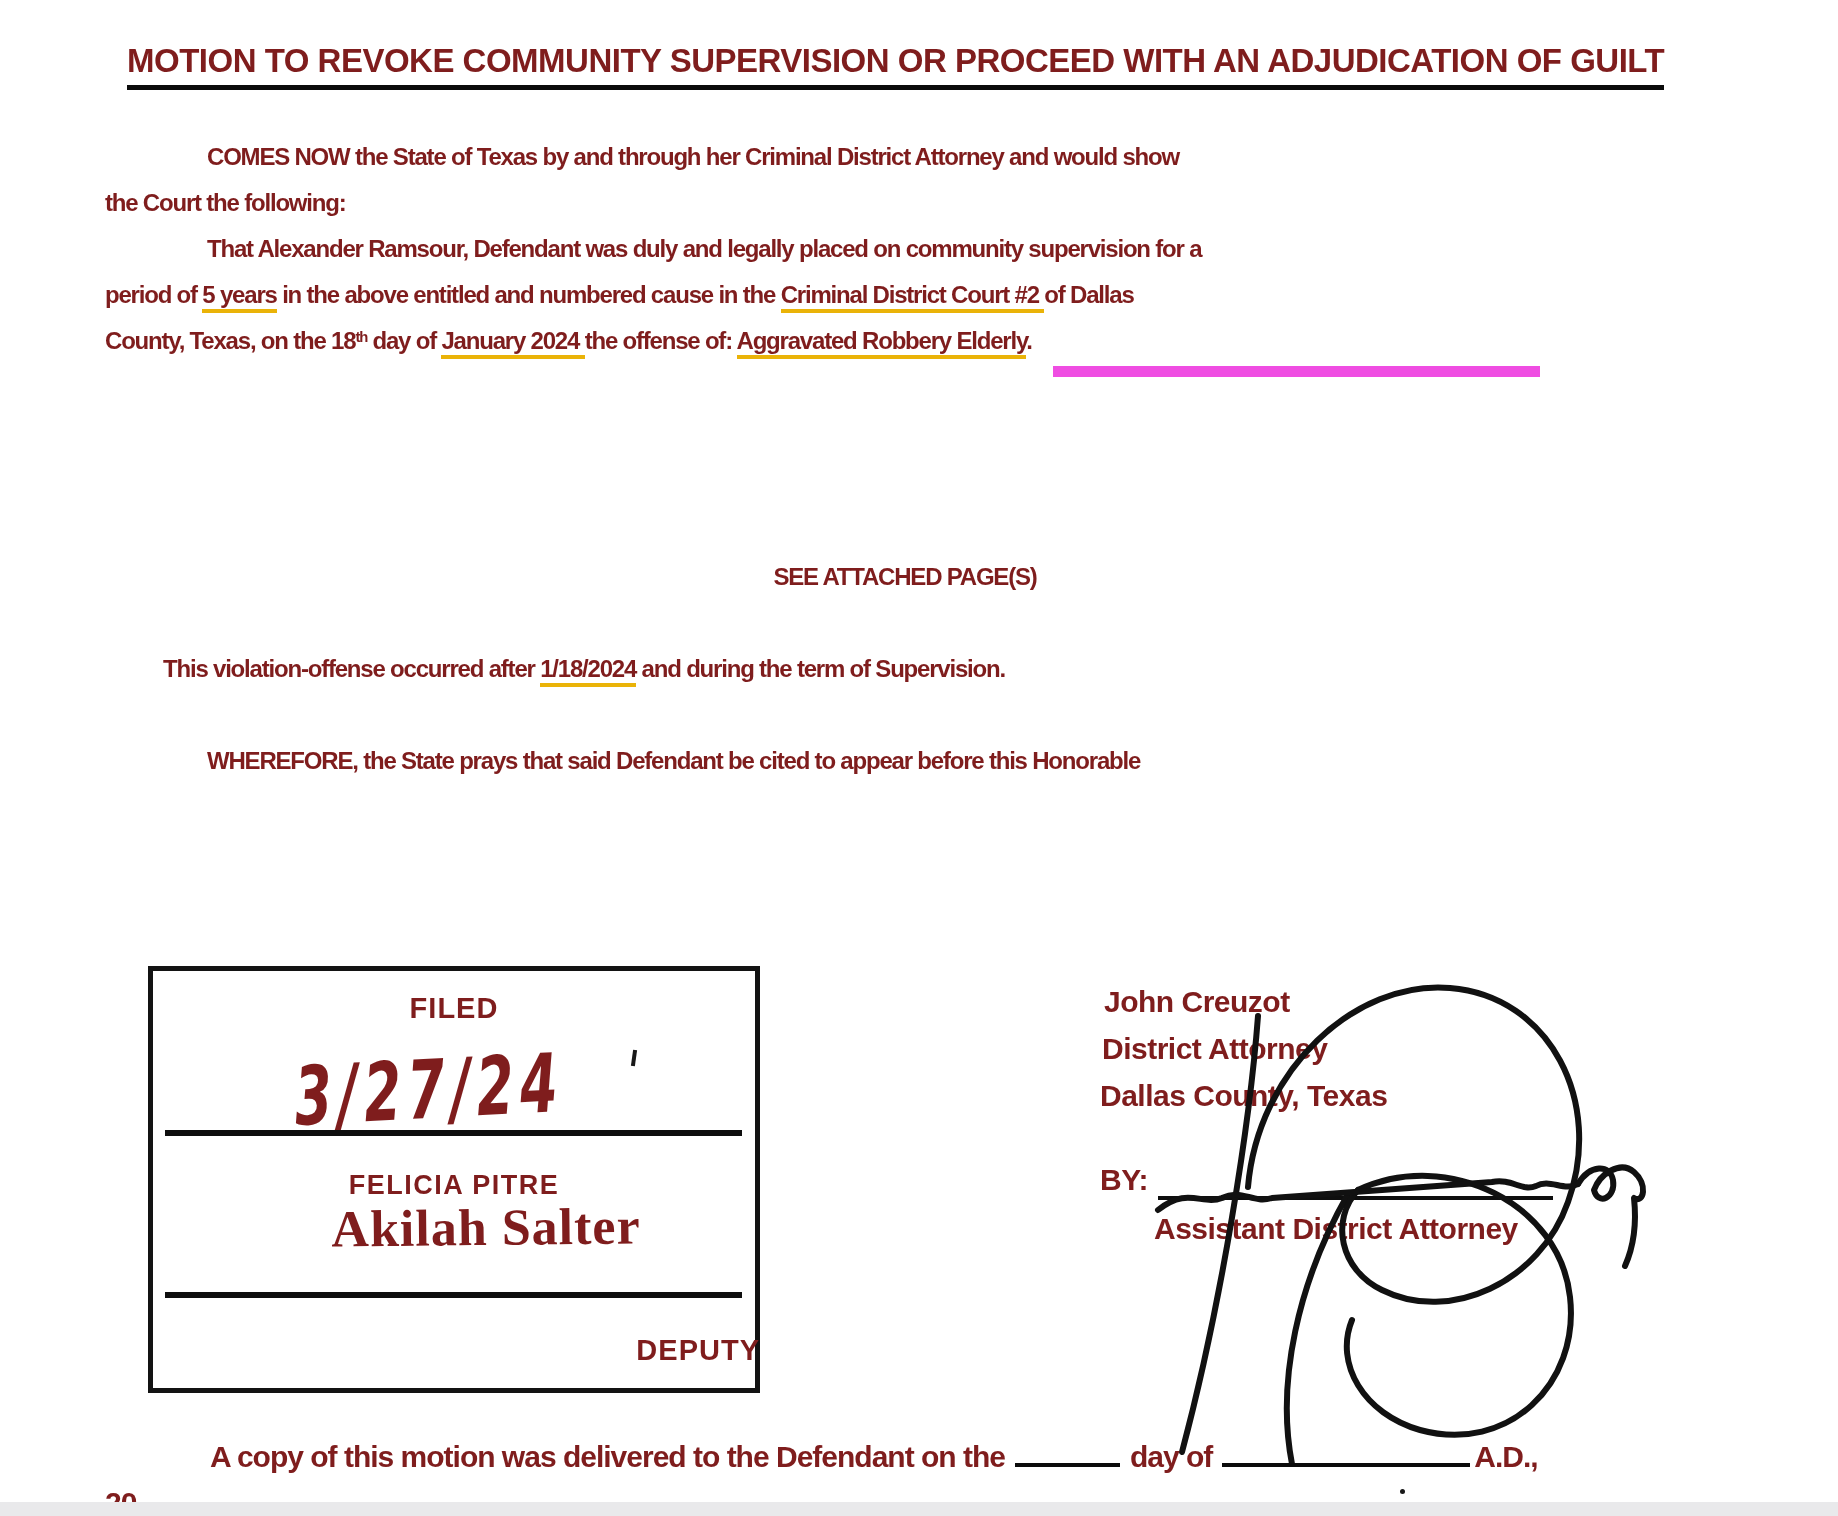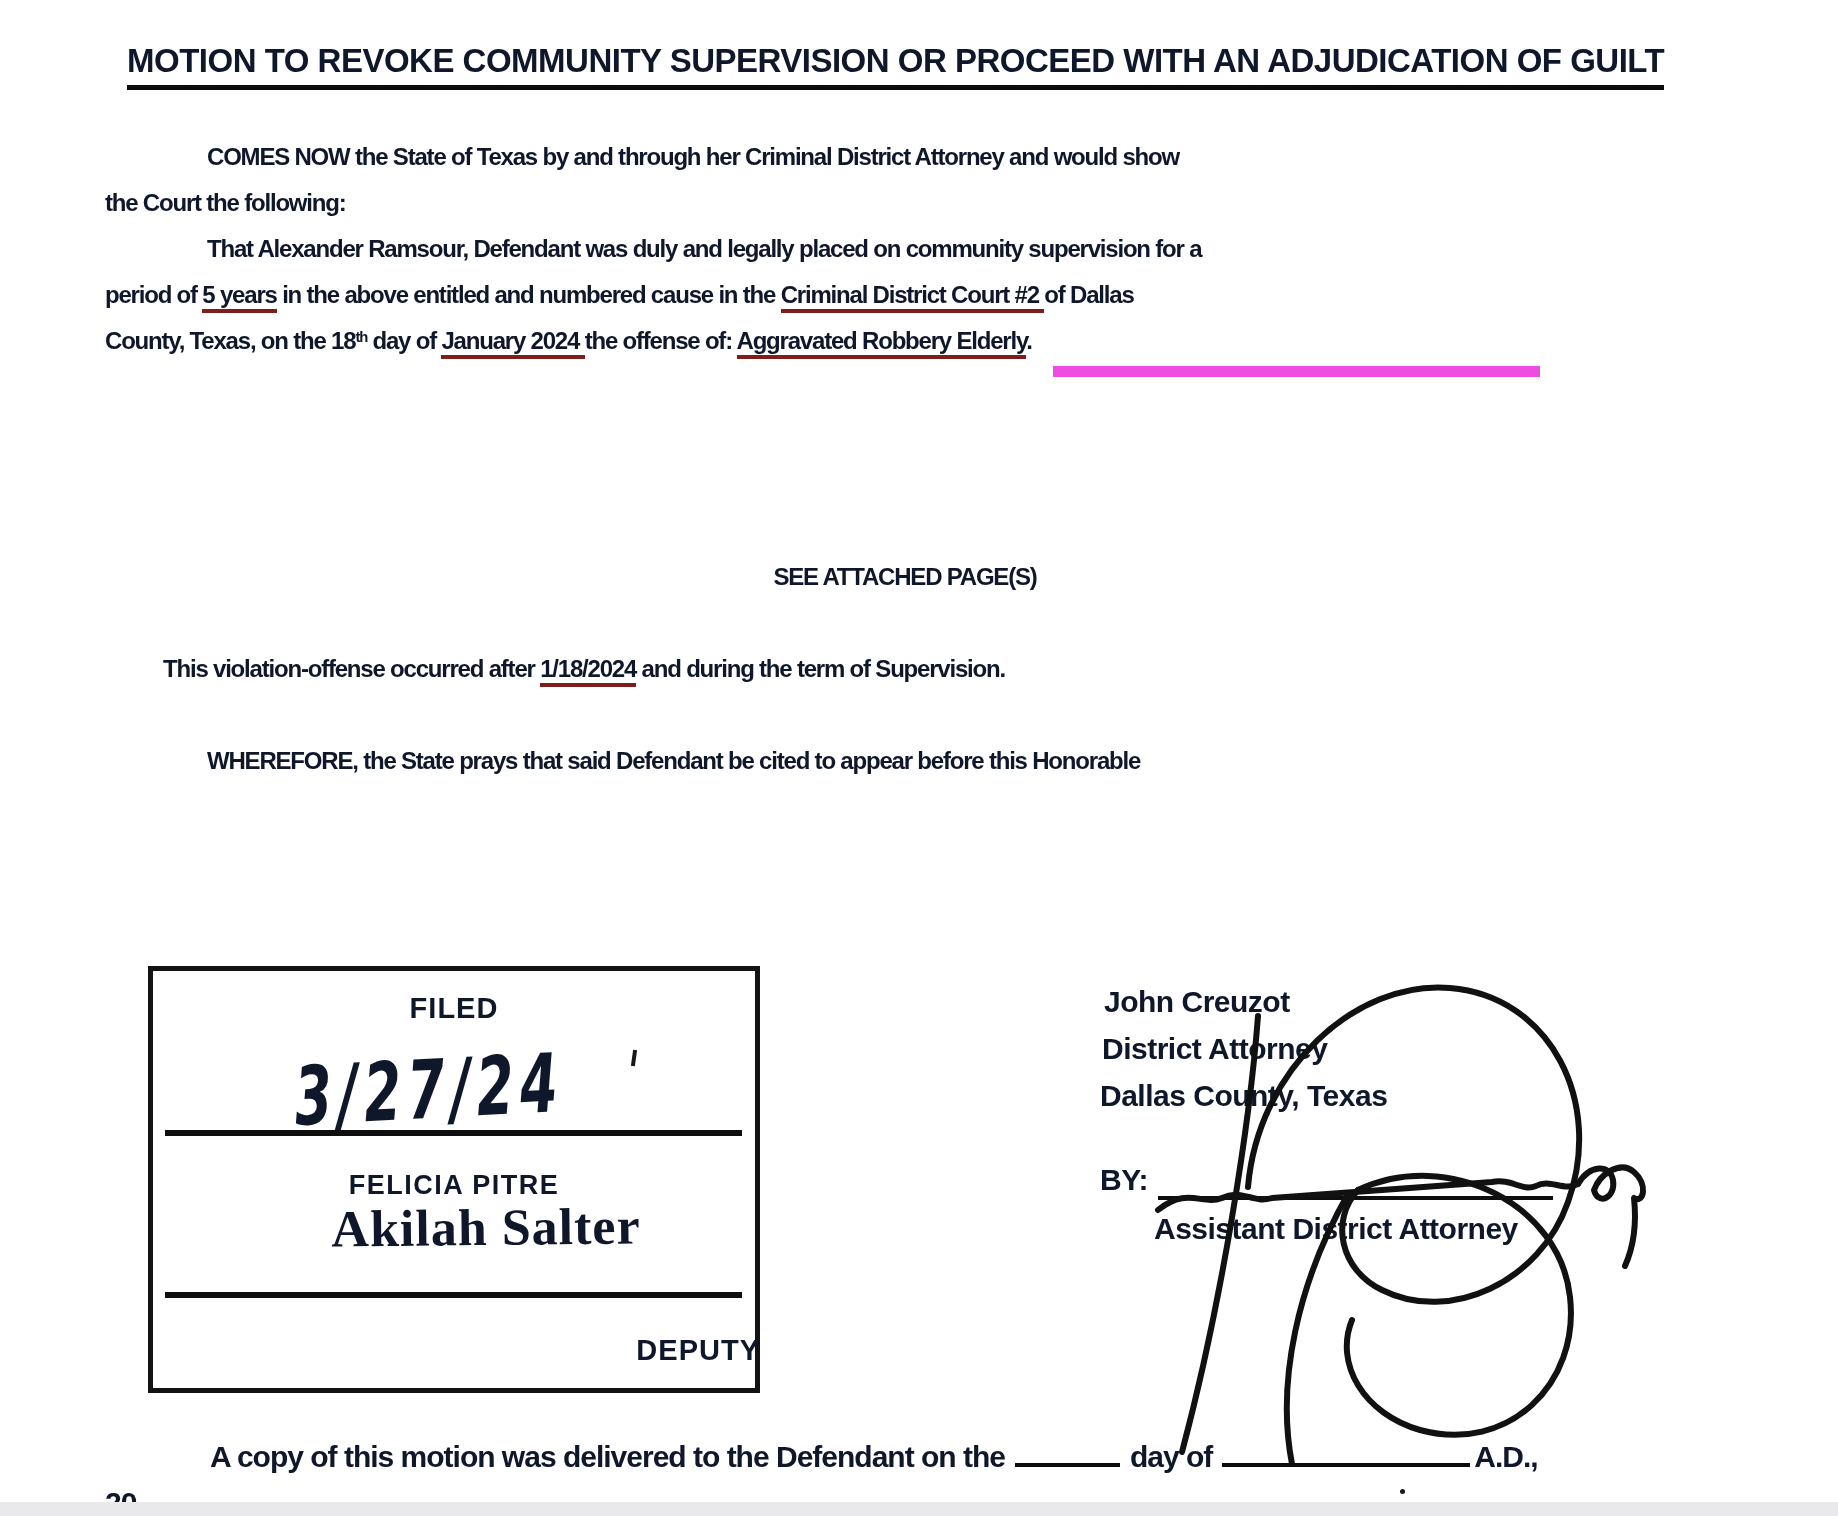--- a/index.html
+++ b/index.html
@@ -1,20 +1,20 @@
 <!DOCTYPE html>
 <html><head>
 <meta charset="utf-8">
 <style>
   html,body{margin:0;padding:0;background:#ffffff;}
-  .page{position:relative;width:1838px;height:1516px;background:#ffffff;color:#0f172a;
+  .page{position:relative;width:1838px;height:1516px;background:#ffffff;color:#7f1d1d;
         font-family:"Liberation Sans",sans-serif;font-weight:bold;overflow:hidden;}
   .abs{position:absolute;white-space:nowrap;}
   .body-line{font-size:24px;line-height:34px;letter-spacing:-1.2px;}
-  .u{border-bottom:4px solid #7f1d1d;padding-bottom:1px;}
+  .u{border-bottom:4px solid #eab308;padding-bottom:1px;}
   .sup{font-size:0.62em;position:relative;top:-0.5em;}
   .doc-title{font-size:33px;letter-spacing:-0.5px;border-bottom:5px solid #0b0b0b;padding-bottom:5px;}
   .centered{transform:translateX(-50%);text-align:center;}
   .pink-bar{position:absolute;height:11px;}
   .filed-box{position:absolute;border:5px solid #131313;background:transparent;}
   .box-center{position:absolute;left:148px;width:612px;text-align:center;}
   .stamp-rule{position:absolute;height:6px;background:#0e0e0e;}
   .hand-date{position:absolute;font-family:"DejaVu Sans",sans-serif;font-style:italic;font-weight:bold;
              font-size:54px;letter-spacing:6px;transform:rotate(-3deg) scaleY(1.5);transform-origin:left top;}
   .clerk-name{font-size:27px;letter-spacing:1.5px;}

